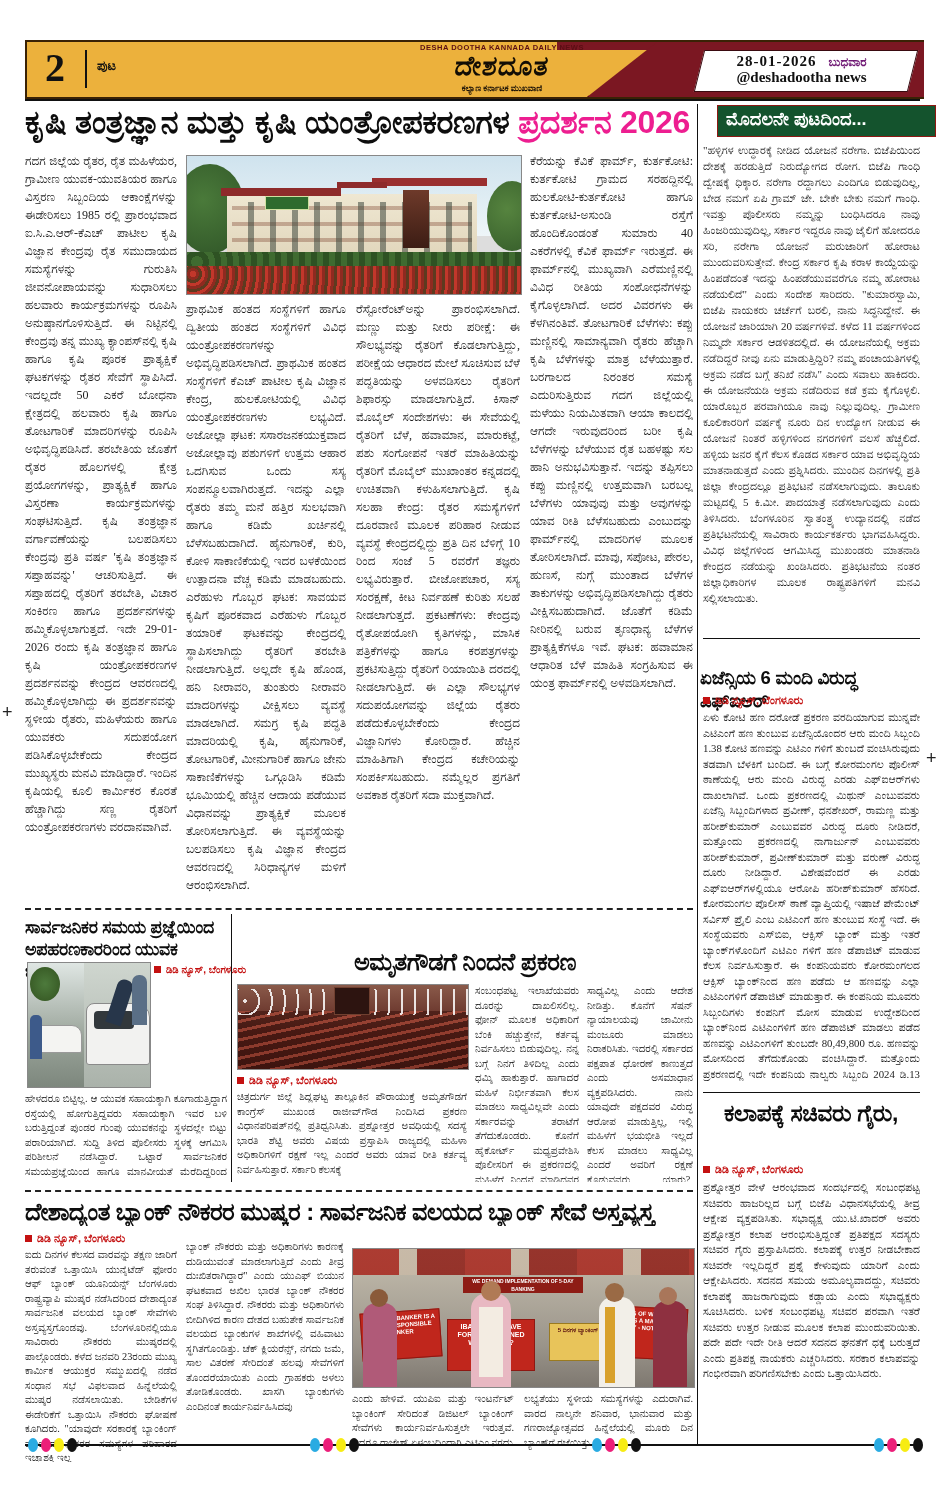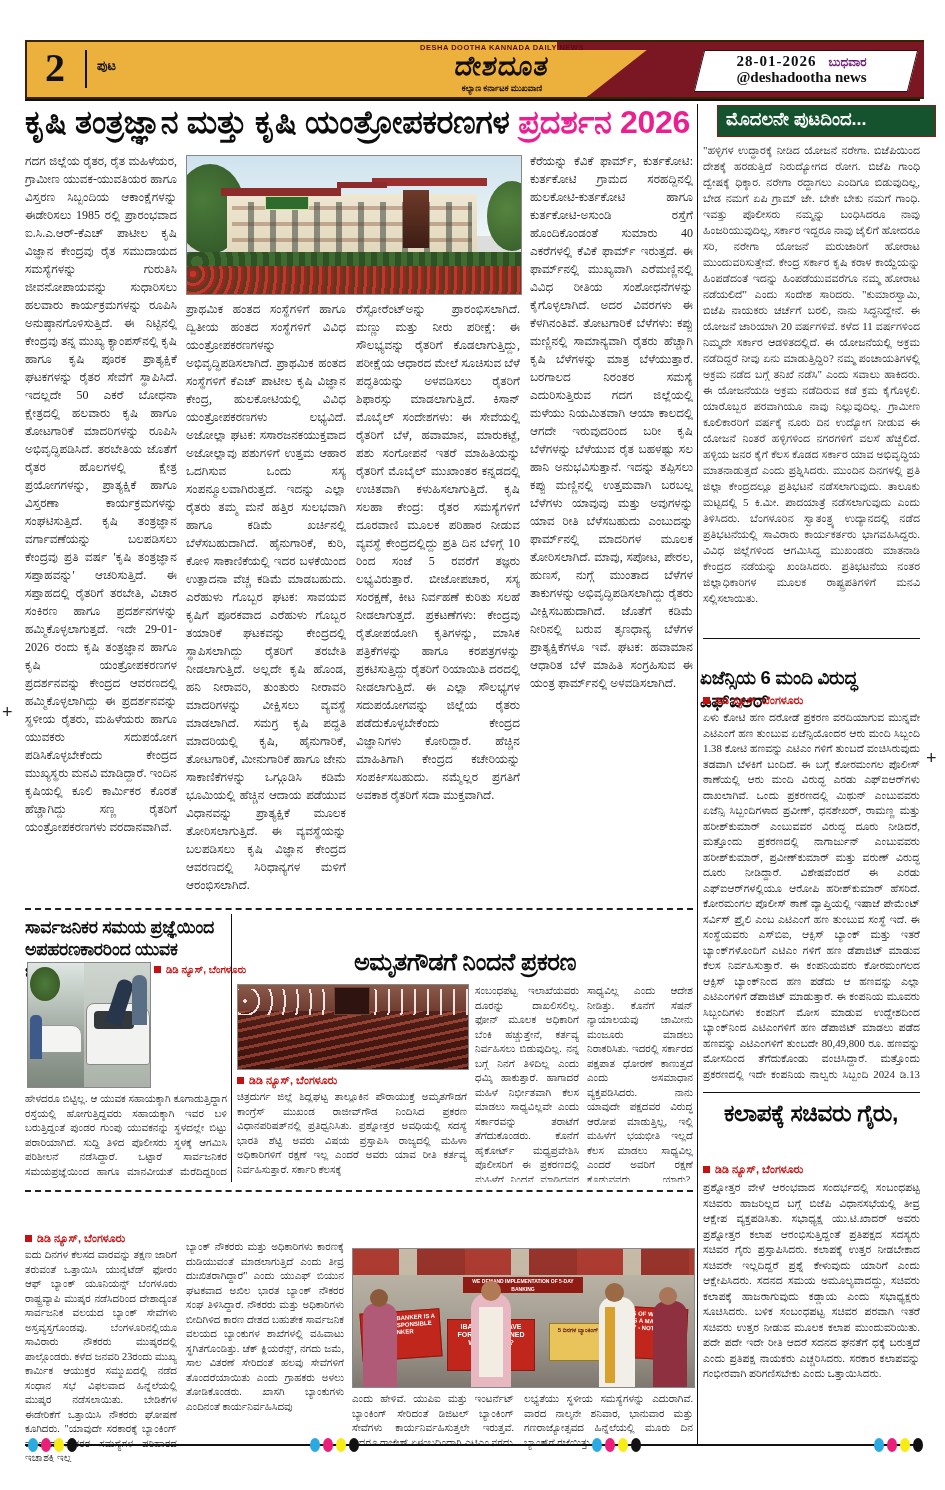--- a/index.html
+++ b/index.html
@@ -133,20 +133,21 @@
   </div>
   <div class="abs byline" style="left:237px;top:1074px;">
     <span class="sq"></span><span>ಡಿಡಿ ನ್ಯೂಸ್, ಬೆಂಗಳೂರು</span>
   </div>
   <div class="abs body-text" style="left:237px;top:1090px;width:230px;height:92px;font-size:10.3px;line-height:14.5px;">ಚಿತ್ರದುರ್ಗ ಜಿಲ್ಲೆ ಶಿದ್ಲಘಟ್ಟ ತಾಲ್ಲೂಕಿನ ಪೌರಾಯುಕ್ತೆ ಅಮೃತಗೌಡಗೆ ಕಾಂಗ್ರೆಸ್ ಮುಖಂಡ ರಾಜೀವ್‌ಗೌಡ ನಿಂದಿಸಿದ ಪ್ರಕರಣ ವಿಧಾನಪರಿಷತ್‌ನಲ್ಲಿ ಪ್ರತಿಧ್ವನಿಸಿತು. ಪ್ರಶ್ನೋತ್ತರ ಅವಧಿಯಲ್ಲಿ ಸದಸ್ಯೆ ಭಾರತಿ ಶೆಟ್ಟಿ ಅವರು ವಿಷಯ ಪ್ರಸ್ತಾಪಿಸಿ ರಾಜ್ಯದಲ್ಲಿ ಮಹಿಳಾ ಅಧಿಕಾರಿಗಳಿಗೆ ರಕ್ಷಣೆ ಇಲ್ಲ ಎಂದರೆ ಅವರು ಯಾವ ರೀತಿ ಕರ್ತವ್ಯ ನಿರ್ವಹಿಸುತ್ತಾರೆ. ಸರ್ಕಾರಿ ಕೆಲಸಕ್ಕೆ</div>
   <div class="abs body-text" style="left:475px;top:984px;width:104px;height:198px;font-size:10.3px;line-height:14.5px;">ಸಂಬಂಧಪಟ್ಟ ಇಲಾಖೆಯವರು ದೂರನ್ನು ದಾಖಲಿಸಲಿಲ್ಲ. ಫೋನ್ ಮೂಲಕ ಅಧಿಕಾರಿಗೆ ಬೆಂಕಿ ಹಚ್ಚುತ್ತೇನೆ, ಕರ್ತವ್ಯ ನಿರ್ವಹಿಸಲು ಬಿಡುವುದಿಲ್ಲ. ನನ್ನ ಬಗ್ಗೆ ನಿನಗೆ ತಿಳಿದಿಲ್ಲ ಎಂದು ಧಮ್ಕಿ ಹಾಕುತ್ತಾರೆ. ಹಾಗಾದರೆ ಮಹಿಳೆ ನಿರ್ಭೀತವಾಗಿ ಕೆಲಸ ಮಾಡಲು ಸಾಧ್ಯವಿಲ್ಲವೇ ಎಂದು ಸರ್ಕಾರವನ್ನು ತರಾಟೆಗೆ ತೆಗೆದುಕೊಂಡರು. ಕೊನೆಗೆ ಹೈಕೋರ್ಟ್ ಮಧ್ಯಪ್ರವೇಶಿಸಿ ಪೊಲೀಸರಿಗೆ ಈ ಪ್ರಕರಣದಲ್ಲಿ ಮಹಿಳೆಗೆ ನಿಂದನೆ ಮಾಡಿದವರ ಮೇಲೆ ಸೆಕ್ಷನ್ 79 ಏಕೆ ದಾಖಲಿಸಿಲ್ಲ ಎಂದು ಪ್ರಶ್ನಿಸಿದೆ. ಅಲ್ಲದೆ ಅವರ ಮೇಲೆ ಪೊಲೀಸರು ದಾಖಲಿಸಿದ್ದ ಎಫ್‌ಐಆರ್ ರದ್ದುಪಡಿಸಲು</div>
   <div class="abs body-text" style="left:587px;top:984px;width:106px;height:198px;font-size:10.3px;line-height:14.5px;">ಸಾಧ್ಯವಿಲ್ಲ ಎಂದು ಆದೇಶ ನೀಡಿತ್ತು. ಕೊನೆಗೆ ಸೆಷನ್ ನ್ಯಾಯಾಲಯವು ಜಾಮೀನು ಮಂಜೂರು ಮಾಡಲು ನಿರಾಕರಿಸಿತು. ಇದರಲ್ಲಿ ಸರ್ಕಾರದ ಪಕ್ಷಪಾತ ಧೋರಣೆ ಕಾಣುತ್ತದೆ ಎಂದು ಅಸಮಾಧಾನ ವ್ಯಕ್ತಪಡಿಸಿದರು. ನಾನು ಯಾವುದೇ ಪಕ್ಷದವರ ವಿರುದ್ಧ ಆರೋಪ ಮಾಡುತ್ತಿಲ್ಲ, ಇಲ್ಲಿ ಮಹಿಳೆಗೆ ಭಯಭೀತಿ ಇಲ್ಲದೆ ಕೆಲಸ ಮಾಡಲು ಸಾಧ್ಯವಿಲ್ಲ ಎಂದರೆ ಅವರಿಗೆ ರಕ್ಷಣೆ ಕೊಡುವವರು ಯಾರು?, ಸರ್ಕಾರಕ್ಕೆ ಇದರ ಬಗ್ಗೆ ಅರಿವು ಇಲ್ಲವೇ ಎಂದು ಭಾರತಿ ಶೆಟ್ಟಿ ಪ್ರಶ್ನಿಸಿದರು. ಈ ಹಂತದಲ್ಲಿ ಕಾಂಗ್ರೆಸಿನ ಬಿ.ಕೆ. ಹರಿಪ್ರಸಾದ್ ಅವರು, ಇದಕ್ಕೂ ಮುನ್ನ ರಾಜ್ಯದ ವಿವಿಧೆಡೆ ಮಹಿಳೆಯರ ಮೇಲೆ ನಡೆದಿರುವ ಪ್ರಕರಣಗಳ ಬಗ್ಗೆಯೂ ಮಾತನಾಡಿ ಎಂದಾಗ ಗದ್ದಲ ಉಂಟಾಯಿತು.</div>
 
   <div class="abs dashline" style="left:25px;top:1190px;width:668px;"></div>
 
+  <div class="abs hl" style="left:25px;top:1198px;width:668px;font-size:24px;white-space:nowrap;overflow:hidden;letter-spacing:-.6px;">ದೇಶಾದ್ಯಂತ ಬ್ಯಾಂಕ್ ನೌಕರರ ಮುಷ್ಕರ : ಸಾರ್ವಜನಿಕ ವಲಯದ ಬ್ಯಾಂಕ್ ಸೇವೆ ಅಸ್ತವ್ಯಸ್ತ</div>
   <div class="abs byline" style="left:25px;top:1232px;">
     <span class="sq"></span><span>ಡಿಡಿ ನ್ಯೂಸ್, ಬೆಂಗಳೂರು</span>
   </div>
   <div class="abs body-text" style="left:25px;top:1248px;width:152px;height:214px;font-size:10.3px;line-height:14.5px;">ಐದು ದಿನಗಳ ಕೆಲಸದ ವಾರವನ್ನು ತಕ್ಷಣ ಜಾರಿಗೆ ತರುವಂತೆ ಒತ್ತಾಯಿಸಿ ಯುನೈಟೆಡ್ ಫೋರಂ ಆಫ್ ಬ್ಯಾಂಕ್ ಯೂನಿಯನ್ಸ್ ಬೆಂಗಳೂರು ರಾಷ್ಟ್ರವ್ಯಾಪಿ ಮುಷ್ಕರ ನಡೆಸಿದರಿಂದ ದೇಶಾದ್ಯಂತ ಸಾರ್ವಜನಿಕ ವಲಯದ ಬ್ಯಾಂಕ್ ಸೇವೆಗಳು ಅಸ್ತವ್ಯಸ್ತಗೊಂಡವು. ಬೆಂಗಳೂರಿನಲ್ಲಿಯೂ ಸಾವಿರಾರು ನೌಕರರು ಮುಷ್ಕರದಲ್ಲಿ ಪಾಲ್ಗೊಂಡರು. ಕಳೆದ ಜನವರಿ 23ರಂದು ಮುಖ್ಯ ಕಾರ್ಮಿಕ ಆಯುಕ್ತರ ಸಮ್ಮುಖದಲ್ಲಿ ನಡೆದ ಸಂಧಾನ ಸಭೆ ವಿಫಲವಾದ ಹಿನ್ನೆಲೆಯಲ್ಲಿ ಮುಷ್ಕರ ನಡೆಸಲಾಯಿತು. ಬೇಡಿಕೆಗಳ ಈಡೇರಿಕೆಗೆ ಒತ್ತಾಯಿಸಿ ನೌಕರರು ಘೋಷಣೆ ಕೂಗಿದರು. "ಯಾವುದೇ ಸರಕಾರಕ್ಕೆ ಬ್ಯಾಂಕಿಂಗ್ ವಲಯದ ನೌಕರರ ಸಮಸ್ಯೆಗಳ ಪರಿಹಾರದ ಇಚ್ಛಾಶಕ್ತಿ ಇಲ್ಲ</div>
   <div class="abs body-text" style="left:186px;top:1240px;width:158px;height:222px;font-size:10.3px;line-height:14.5px;">ಬ್ಯಾಂಕ್ ನೌಕರರು ಮತ್ತು ಅಧಿಕಾರಿಗಳು ಕಾರಣಕ್ಕೆ ದುಡಿಯುವಂತೆ ಮಾಡಲಾಗುತ್ತಿದೆ ಎಂದು ತೀವ್ರ ದುಃಖಿತರಾಗಿದ್ದಾರೆ" ಎಂದು ಯುಎಫ್ ಬಿಯುನ ಘಟಕವಾದ ಅಖಿಲ ಭಾರತ ಬ್ಯಾಂಕ್ ನೌಕರರ ಸಂಘ ತಿಳಿಸಿದ್ದಾರೆ. ನೌಕರರು ಮತ್ತು ಅಧಿಕಾರಿಗಳು ಬೀದಿಗಿಳಿದ ಕಾರಣ ದೇಶದ ಬಹುತೇಕ ಸಾರ್ವಜನಿಕ ವಲಯದ ಬ್ಯಾಂಕುಗಳ ಶಾಖೆಗಳಲ್ಲಿ ವಹಿವಾಟು ಸ್ಥಗಿತಗೊಂಡಿತ್ತು. ಚೆಕ್ ಕ್ಲಿಯರೆನ್ಸ್, ನಗದು ಜಮೆ, ಸಾಲ ವಿತರಣೆ ಸೇರಿದಂತೆ ಹಲವು ಸೇವೆಗಳಿಗೆ ತೊಂದರೆಯಾಯಿತು ಎಂದು ಗ್ರಾಹಕರು ಅಳಲು ತೋಡಿಕೊಂಡರು. ಖಾಸಗಿ ಬ್ಯಾಂಕುಗಳು ಎಂದಿನಂತೆ ಕಾರ್ಯನಿರ್ವಹಿಸಿದವು</div>
 
   <div class="abs photo" style="left:352px;top:1248px;width:341px;height:138px;">
     <div class="abs" style="left:0;top:0;width:341px;height:138px;
                 background:linear-gradient(#c5beae,#9a948a 70%,#7e7870),
                            repeating-radial-gradient(circle at 11px 9px,rgba(90,60,40,.35) 0 4px,transparent 4px 12px);"></div>

